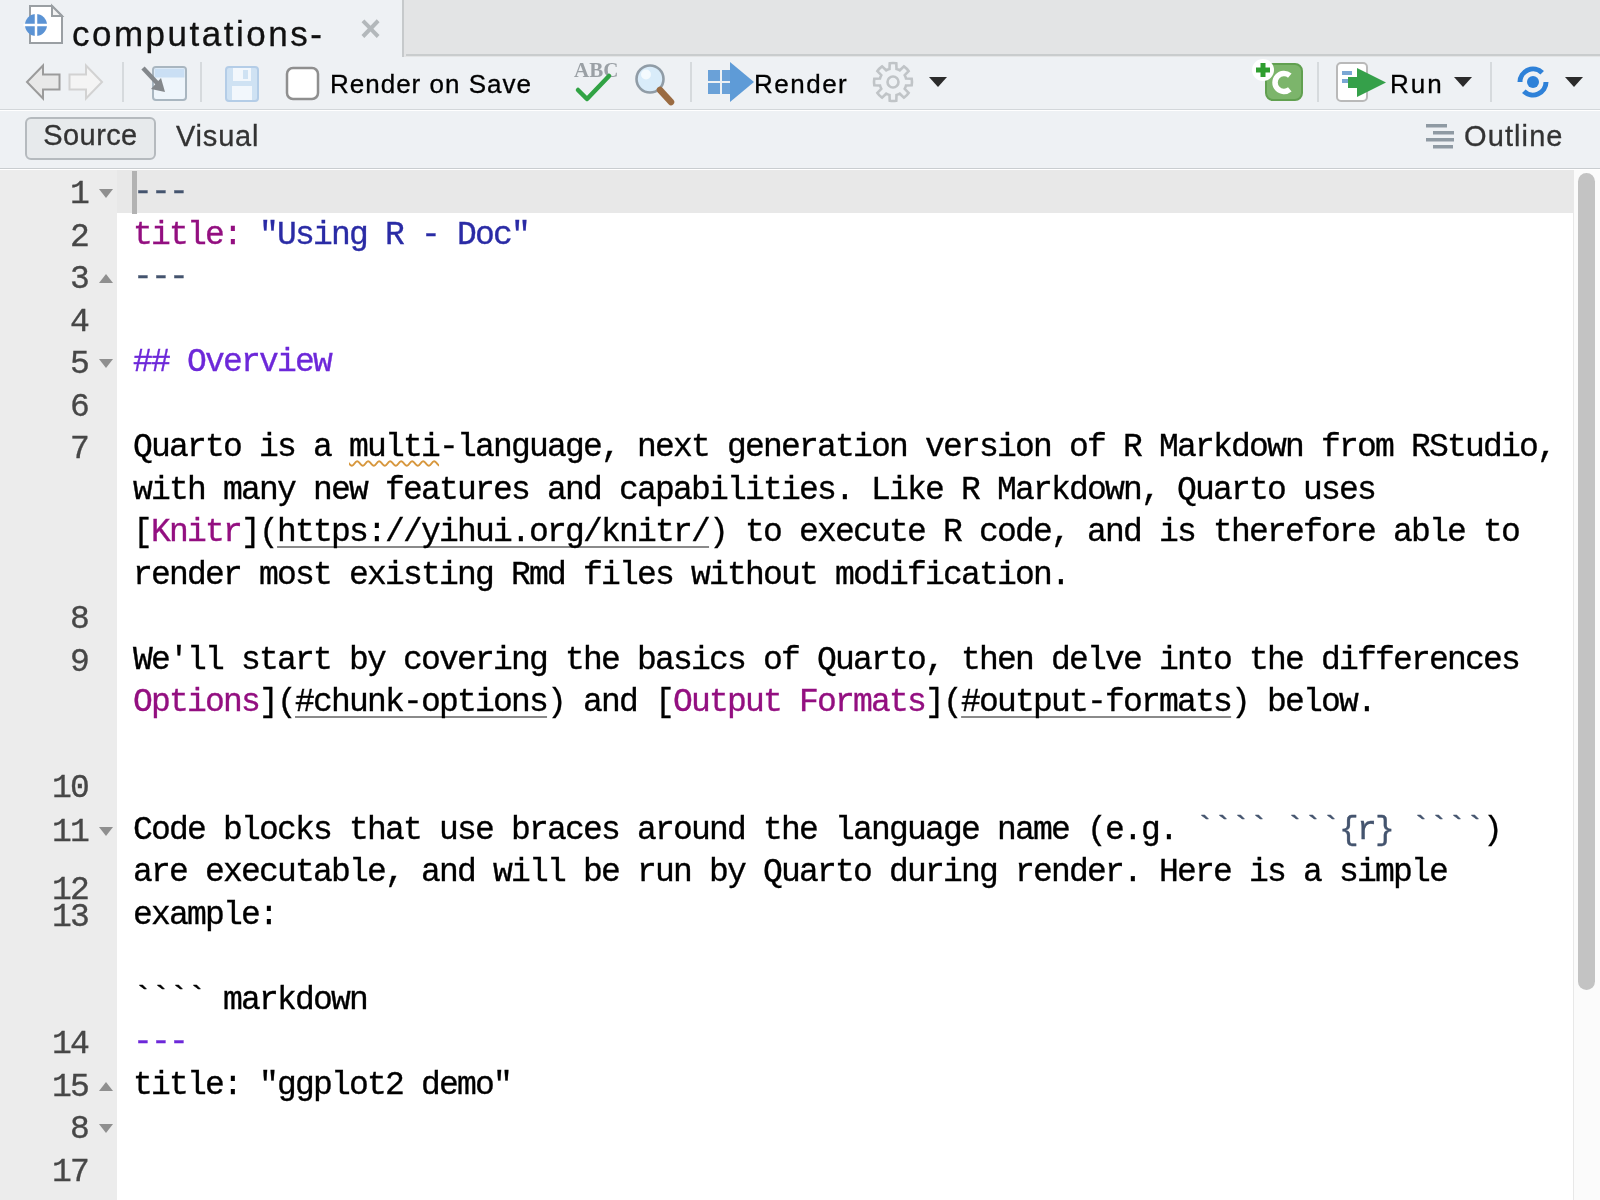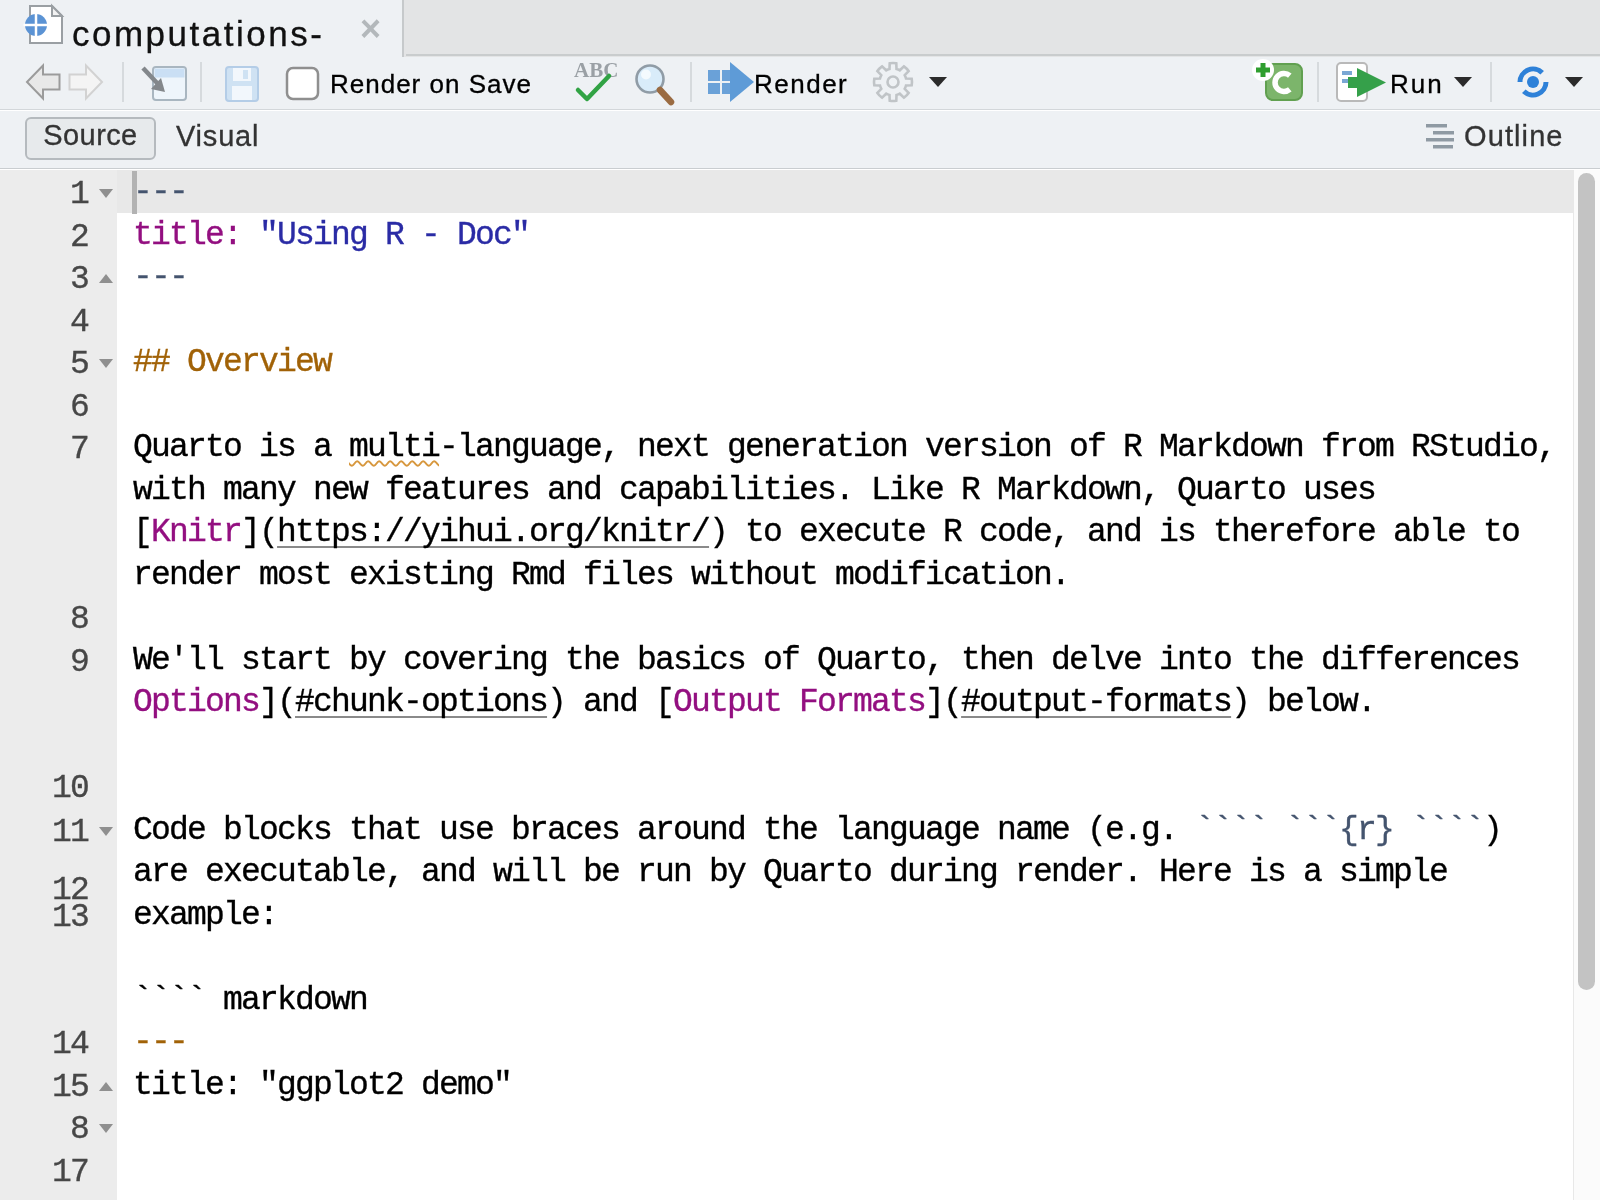--- a/index.html
+++ b/index.html
@@ -51,21 +51,21 @@
   .foldup { border-left:7px solid transparent; border-right:7px solid transparent;
     border-bottom:9px solid #8f8f8f; }
 
   #code { position:absolute; left:133px; top:0; width:1450px;
     font-family:"Liberation Mono", monospace; font-size:33px; line-height:42.5px;
     letter-spacing:-1.803px; color:#000; padding-top:2px; -webkit-text-stroke:0.35px currentColor; }
   .row { height:42.5px; white-space:pre; overflow:visible; }
   .slate { color:#44546e; }
   .purple { color:#930f80; }
   .navy { color:#2a2ba5; }
-  .blue { color:#a16207; }
+  .blue { color:#6d28d9; }
   .und { text-decoration:underline; text-decoration-color:#8a8a8a; text-decoration-skip-ink:none;
     text-decoration-thickness:2px; text-underline-offset:5px; }
   .sq { text-decoration:underline wavy #d7973d; text-decoration-thickness:2px; text-decoration-skip-ink:none;
     text-underline-offset:4px; }
 
   
   #sbtrack { position:absolute; left:1573px; top:0; width:27px; height:1030px;
     background:#fbfbfb; border-left:1px solid #e8e8e8; }
   #sbthumb { position:absolute; left:1578px; top:3px; width:17px; height:817px;
     background:#c3c3c3; border-radius:9px; }

